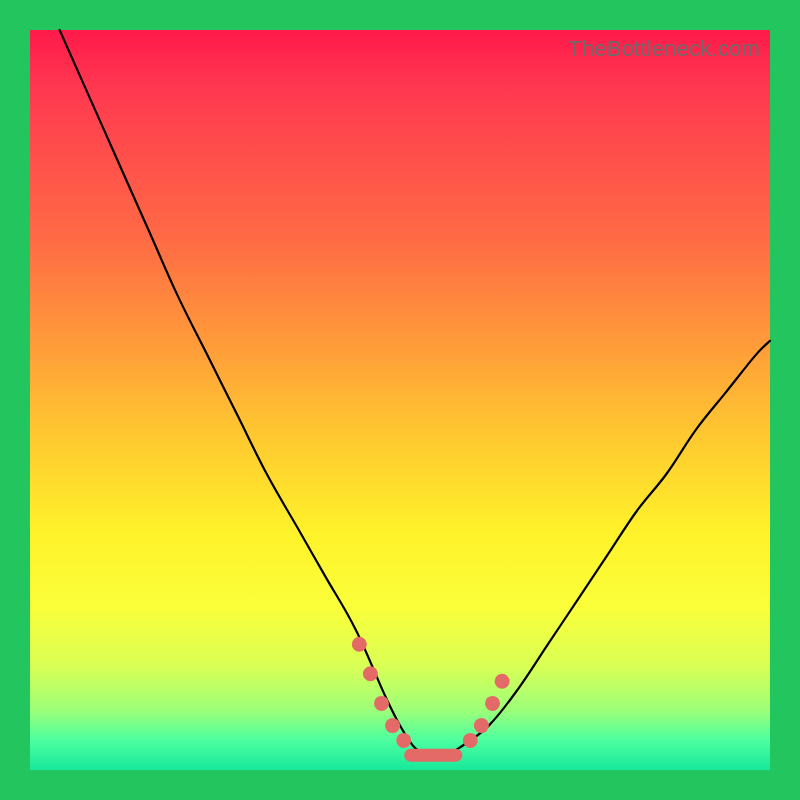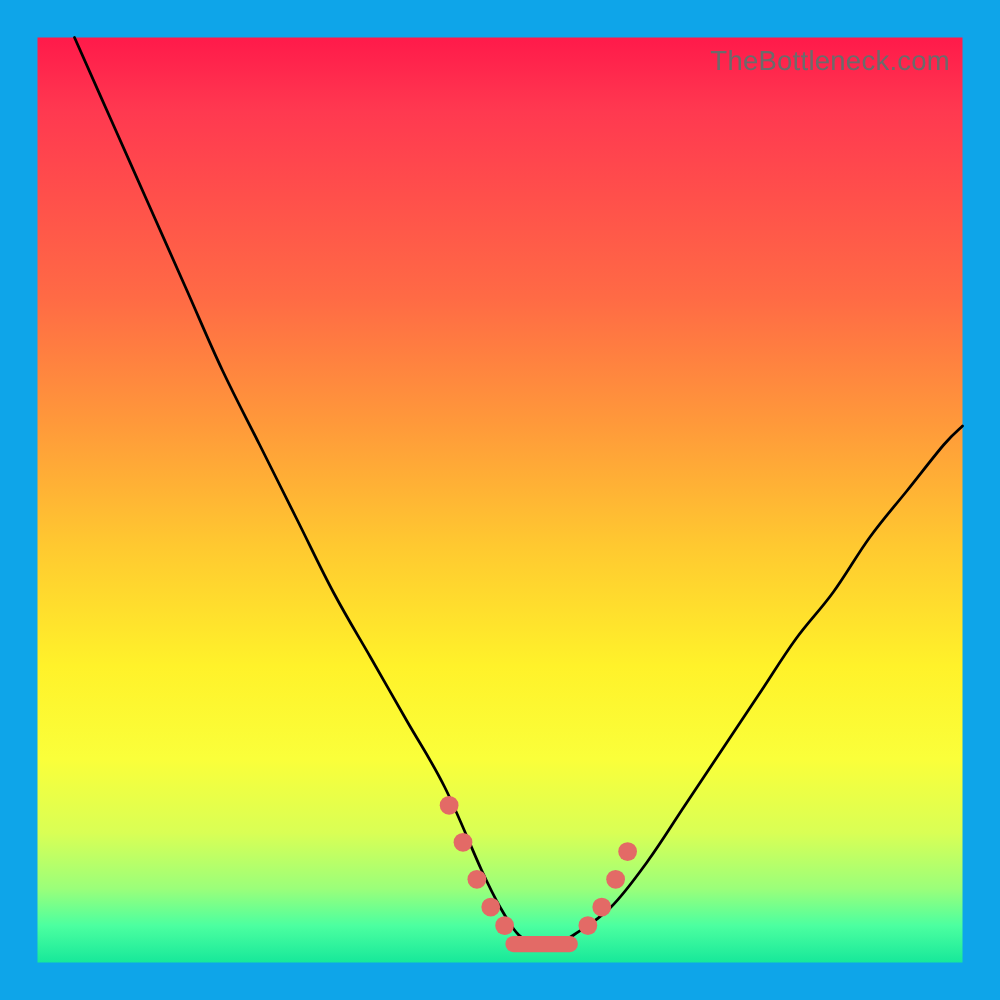--- a/index.html
+++ b/index.html
@@ -8,21 +8,21 @@
     width: 800px;
     height: 800px;
     overflow: hidden;
     background: #000;
     font-family: Arial, Helvetica, sans-serif;
   }
   .frame {
     position: relative;
     width: 800px;
     height: 800px;
-    background: #0ea5e9;
+    background: #22c55e;
   }
   .plot {
     position: absolute;
     left: 30px;
     top: 30px;
     width: 740px;
     height: 740px;
     
     background: linear-gradient(
       to bottom,

